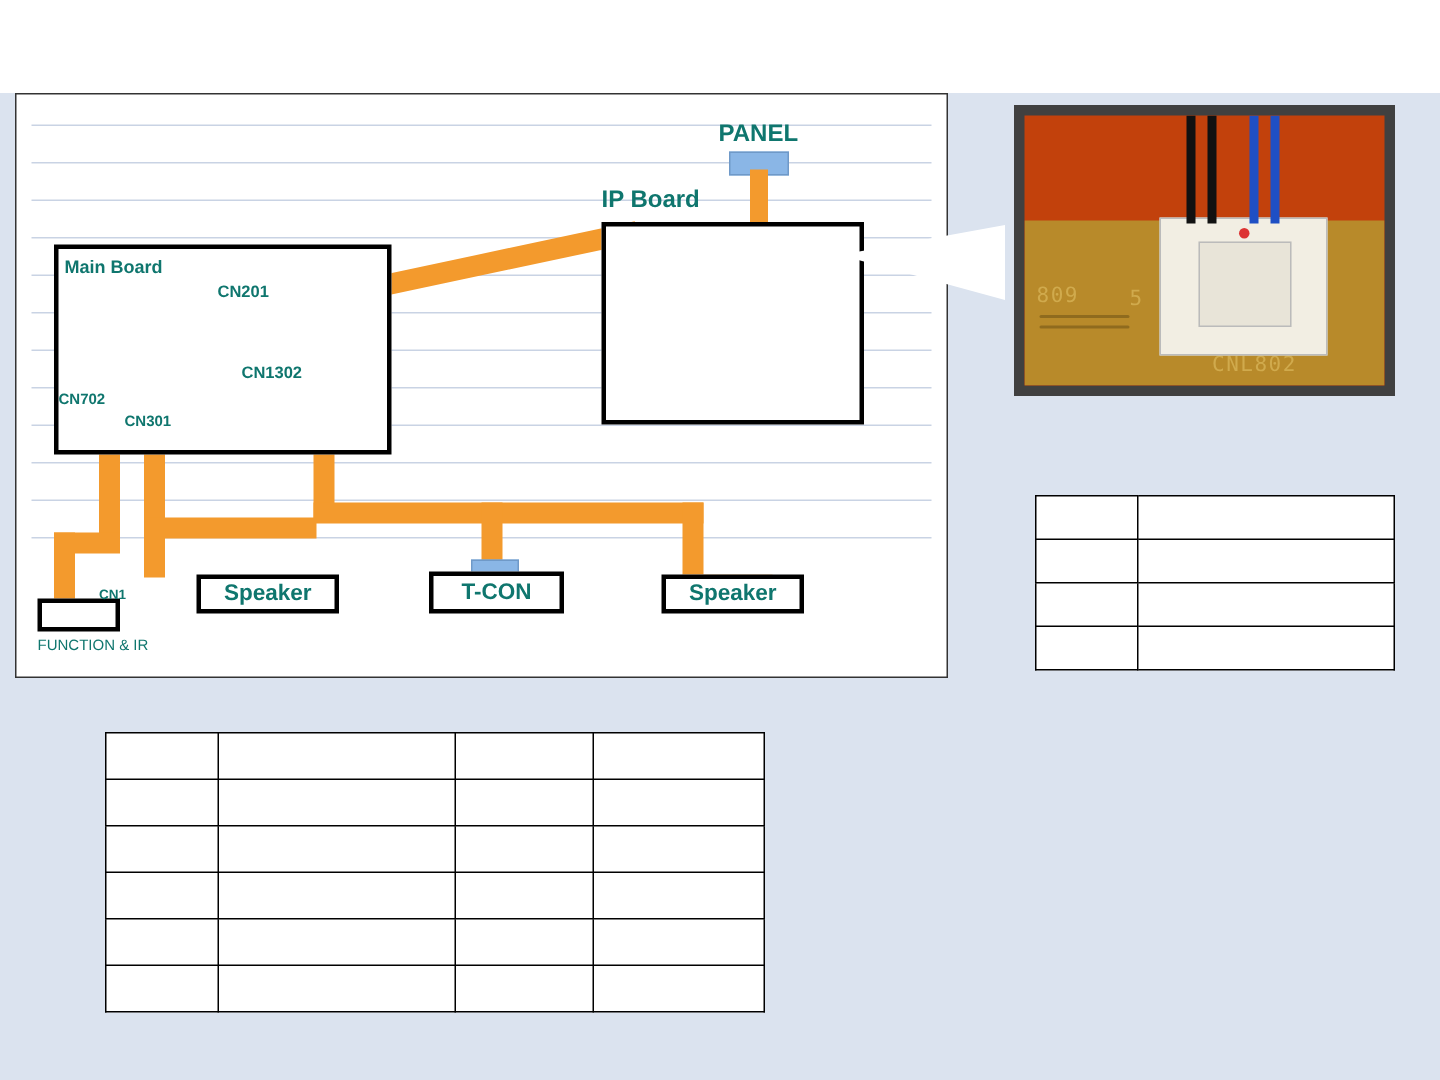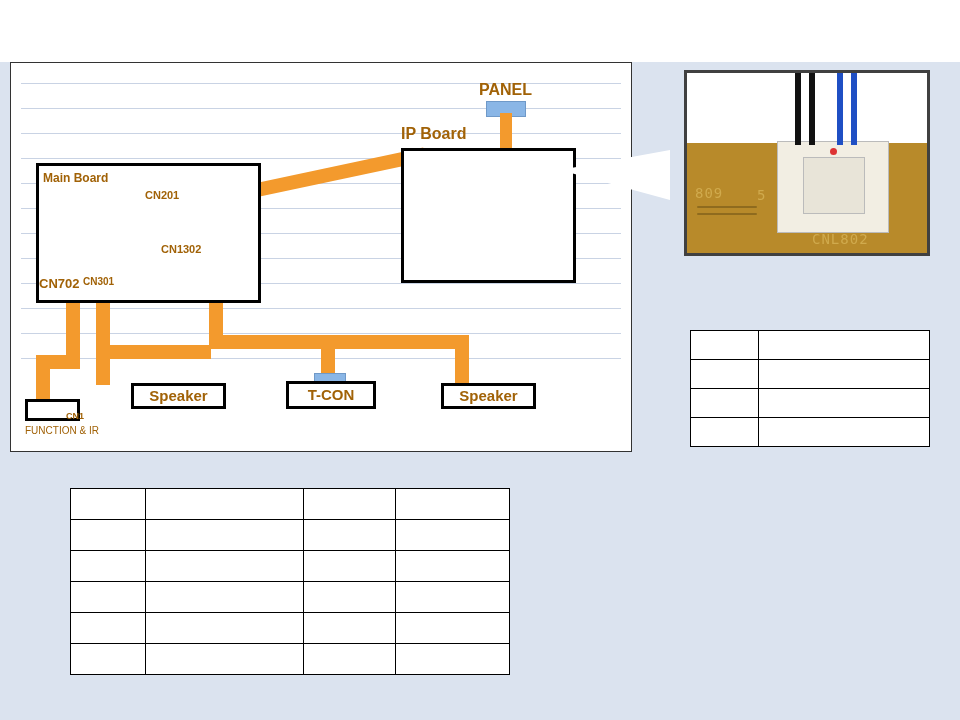--- a/index.html
+++ b/index.html
@@ -5,27 +5,27 @@
   html,body{margin:0;padding:0;width:960px;height:720px;background:#fff;font-family:Arial,Helvetica,sans-serif;overflow:hidden}
   .page{position:relative;width:960px;height:720px;background:#dbe3ef}
   .white-top{position:absolute;left:0;top:0;width:960px;height:62px;background:#fff}
   
   .logo{position:absolute;right:28px;top:10px;width:175px;height:48px}
   .logo svg{width:100%;height:100%}
   
   .diagram{position:absolute;left:10px;top:62px;width:620px;height:388px;background:#fff;border:1px solid #333}
   .hline{position:absolute;left:10px;right:10px;border-top:1px solid #c9d3e4}
   .box{position:absolute;border:3px solid #000;background:#fff;box-sizing:border-box}
-  .lbl{position:absolute;font-weight:700;color:#a16207}
+  .lbl{position:absolute;font-weight:700;color:#0f766e}
   .small{font-weight:700;font-size:11px}
   .cable{position:absolute;background:#f39a2d}
   .ffc{position:absolute;background:#8ab6e6;border:1px solid #6f99c8}
   .func{font-size:10px;font-weight:400}
   
-  .photo{position:absolute;right:30px;top:70px;width:240px;height:180px;background:#ffffff;border:3px solid #404040;overflow:hidden}
+  .photo{position:absolute;right:30px;top:70px;width:240px;height:180px;background:#c2410c;border:7px solid #404040;overflow:hidden}
   .pcb{position:absolute;left:0;bottom:0;width:240px;height:110px;background:#b88a2a}
   .pcb-trace{position:absolute;background:#8f6b1e;height:2px;border-radius:1px}
   .conn{position:absolute;left:90px;bottom:20px;width:110px;height:90px;background:#f2eee3;border:1px solid #bbb}
   .conn-inner{position:absolute;left:25px;top:15px;width:60px;height:55px;background:#e8e4d8;border:1px solid #bbb}
   .wire{position:absolute;width:6px;top:0;height:72px}
   .silk{position:absolute;color:#d0aa4d;font-size:14px;font-family:monospace;letter-spacing:1px}
   .reddot{position:absolute;width:7px;height:7px;background:#d33;border-radius:50%}
   
   .pintbl{position:absolute;right:30px;top:330px;width:240px;border-collapse:collapse;background:#fff}
   .pintbl td{border:1px solid #000;height:28px;padding:0 6px;font-size:12px}
@@ -85,35 +85,35 @@
     <div class="ffc" style="left:475px;top:38px;width:38px;height:14px"></div>
     <div class="ffc" style="left:478px;top:88px;width:32px;height:12px"></div>
     <div class="ffc" style="left:28px;top:340px;width:26px;height:10px"></div>
 
     <div class="cable" style="left:489px;top:50px;width:12px;height:40px;background:#f39a2d"></div>
 
     <div class="box" style="left:25px;top:100px;width:225px;height:140px"></div>
     <div class="lbl" style="left:32px;top:108px;font-size:12px">Main Board</div>
     <div class="lbl small" style="left:134px;top:126px">CN201</div>
     <div class="lbl small" style="left:150px;top:180px">CN1302</div>
-    <div class="lbl small" style="left:28px;top:213px;font-size:13px">CN702</div>
+    <div class="lbl small" style="left:28px;top:198px;font-size:10px">CN702</div>
     <div class="lbl small" style="left:72px;top:213px;font-size:10px">CN301</div>
 
     <div class="box" style="left:390px;top:85px;width:175px;height:135px"></div>
     <div class="lbl" style="left:390px;top:62px;font-size:16px">IP Board</div>
 
     <div class="lbl" style="left:468px;top:18px;font-size:16px">PANEL</div>
 
     <div class="box" style="left:275px;top:318px;width:90px;height:28px;text-align:center;line-height:22px"><span class="lbl" style="position:static;font-size:15px">T-CON</span></div>
 
     <div class="box" style="left:120px;top:320px;width:95px;height:26px;text-align:center;line-height:20px"><span class="lbl" style="position:static;font-size:15px">Speaker</span></div>
     <div class="box" style="left:430px;top:320px;width:95px;height:26px;text-align:center;line-height:20px"><span class="lbl" style="position:static;font-size:15px">Speaker</span></div>
 
     <div class="box" style="left:14px;top:336px;width:55px;height:22px"></div>
-    <div class="lbl small" style="left:55px;top:348px;font-size:9px">CN1</div>
+    <div class="lbl small" style="left:55px;top:328px;font-size:9px">CN1</div>
     <div class="lbl func" style="left:14px;top:362px">FUNCTION &amp; IR</div>
   </div>
 
   <svg style="position:absolute;left:560px;top:150px;width:140px;height:70px">
     <polygon points="0,20 110,0 110,50" fill="#fff"></polygon>
   </svg>
 
   <div class="photo">
     <div class="pcb">
       <div class="pcb-trace" style="left:10px;bottom:45px;width:60px"></div>

